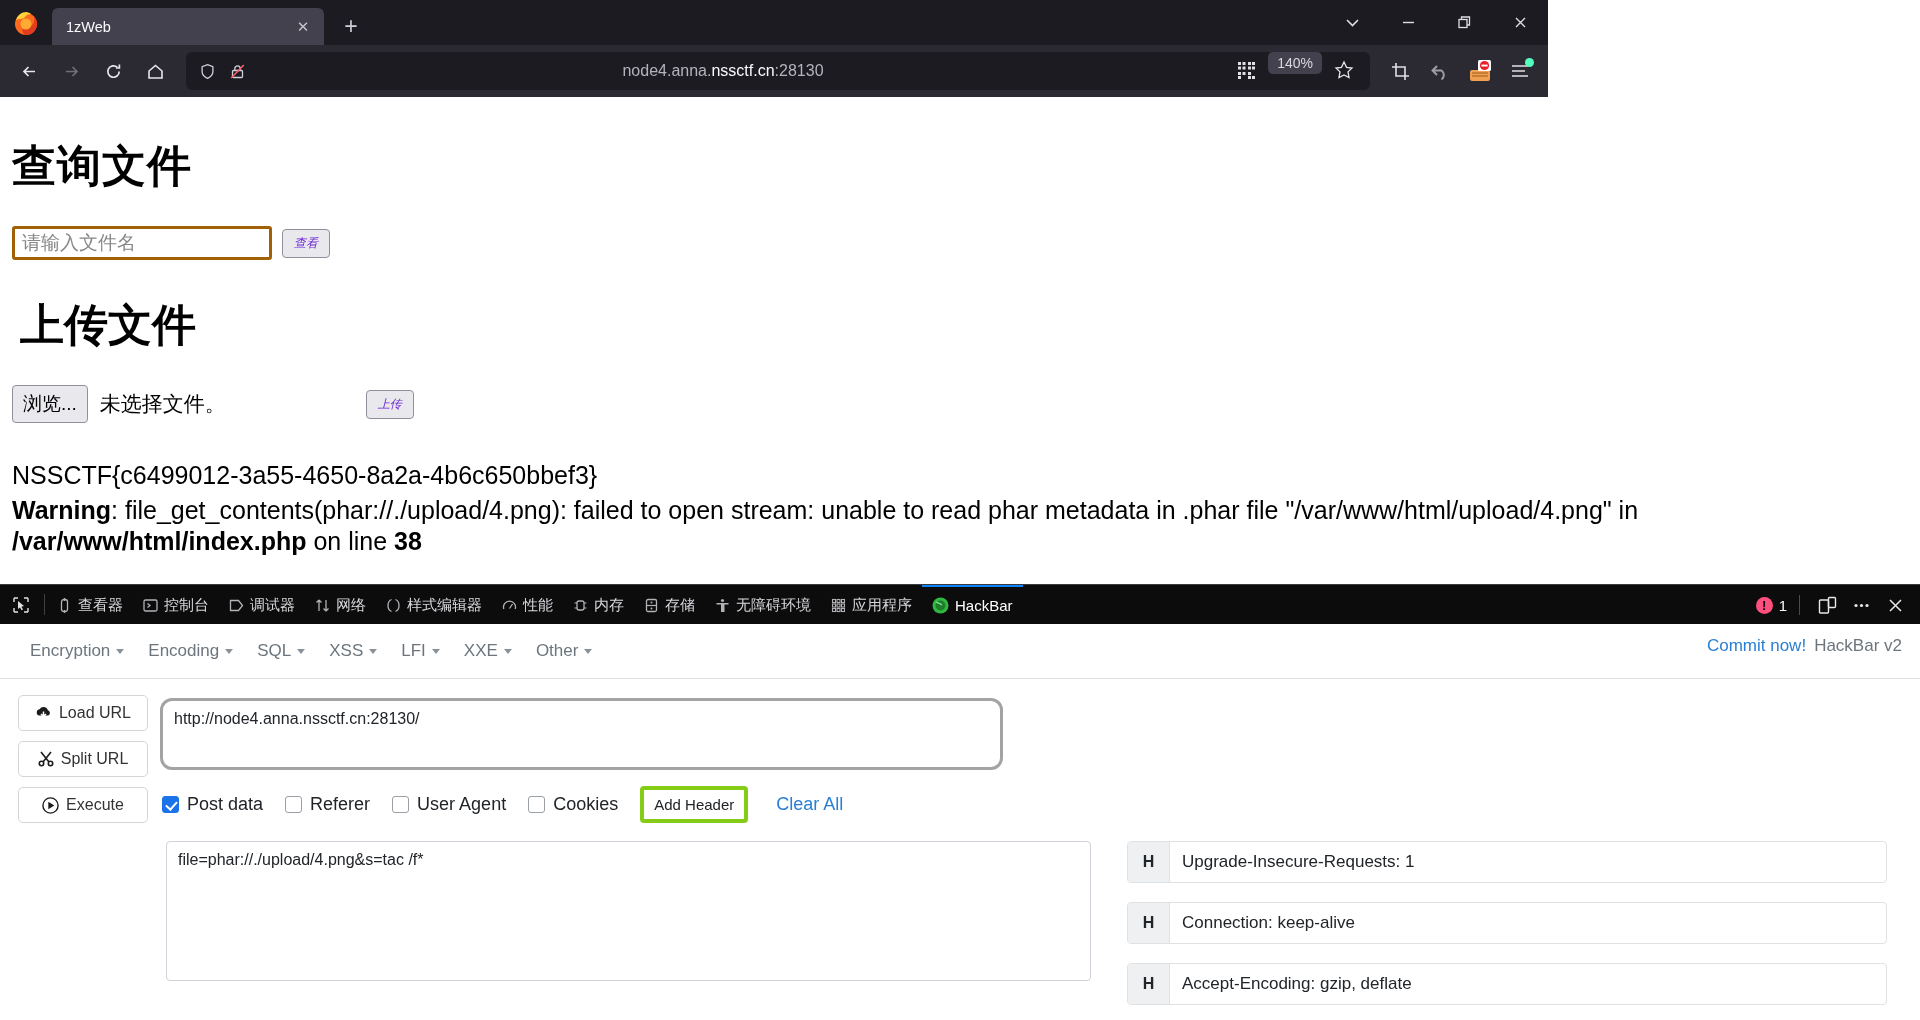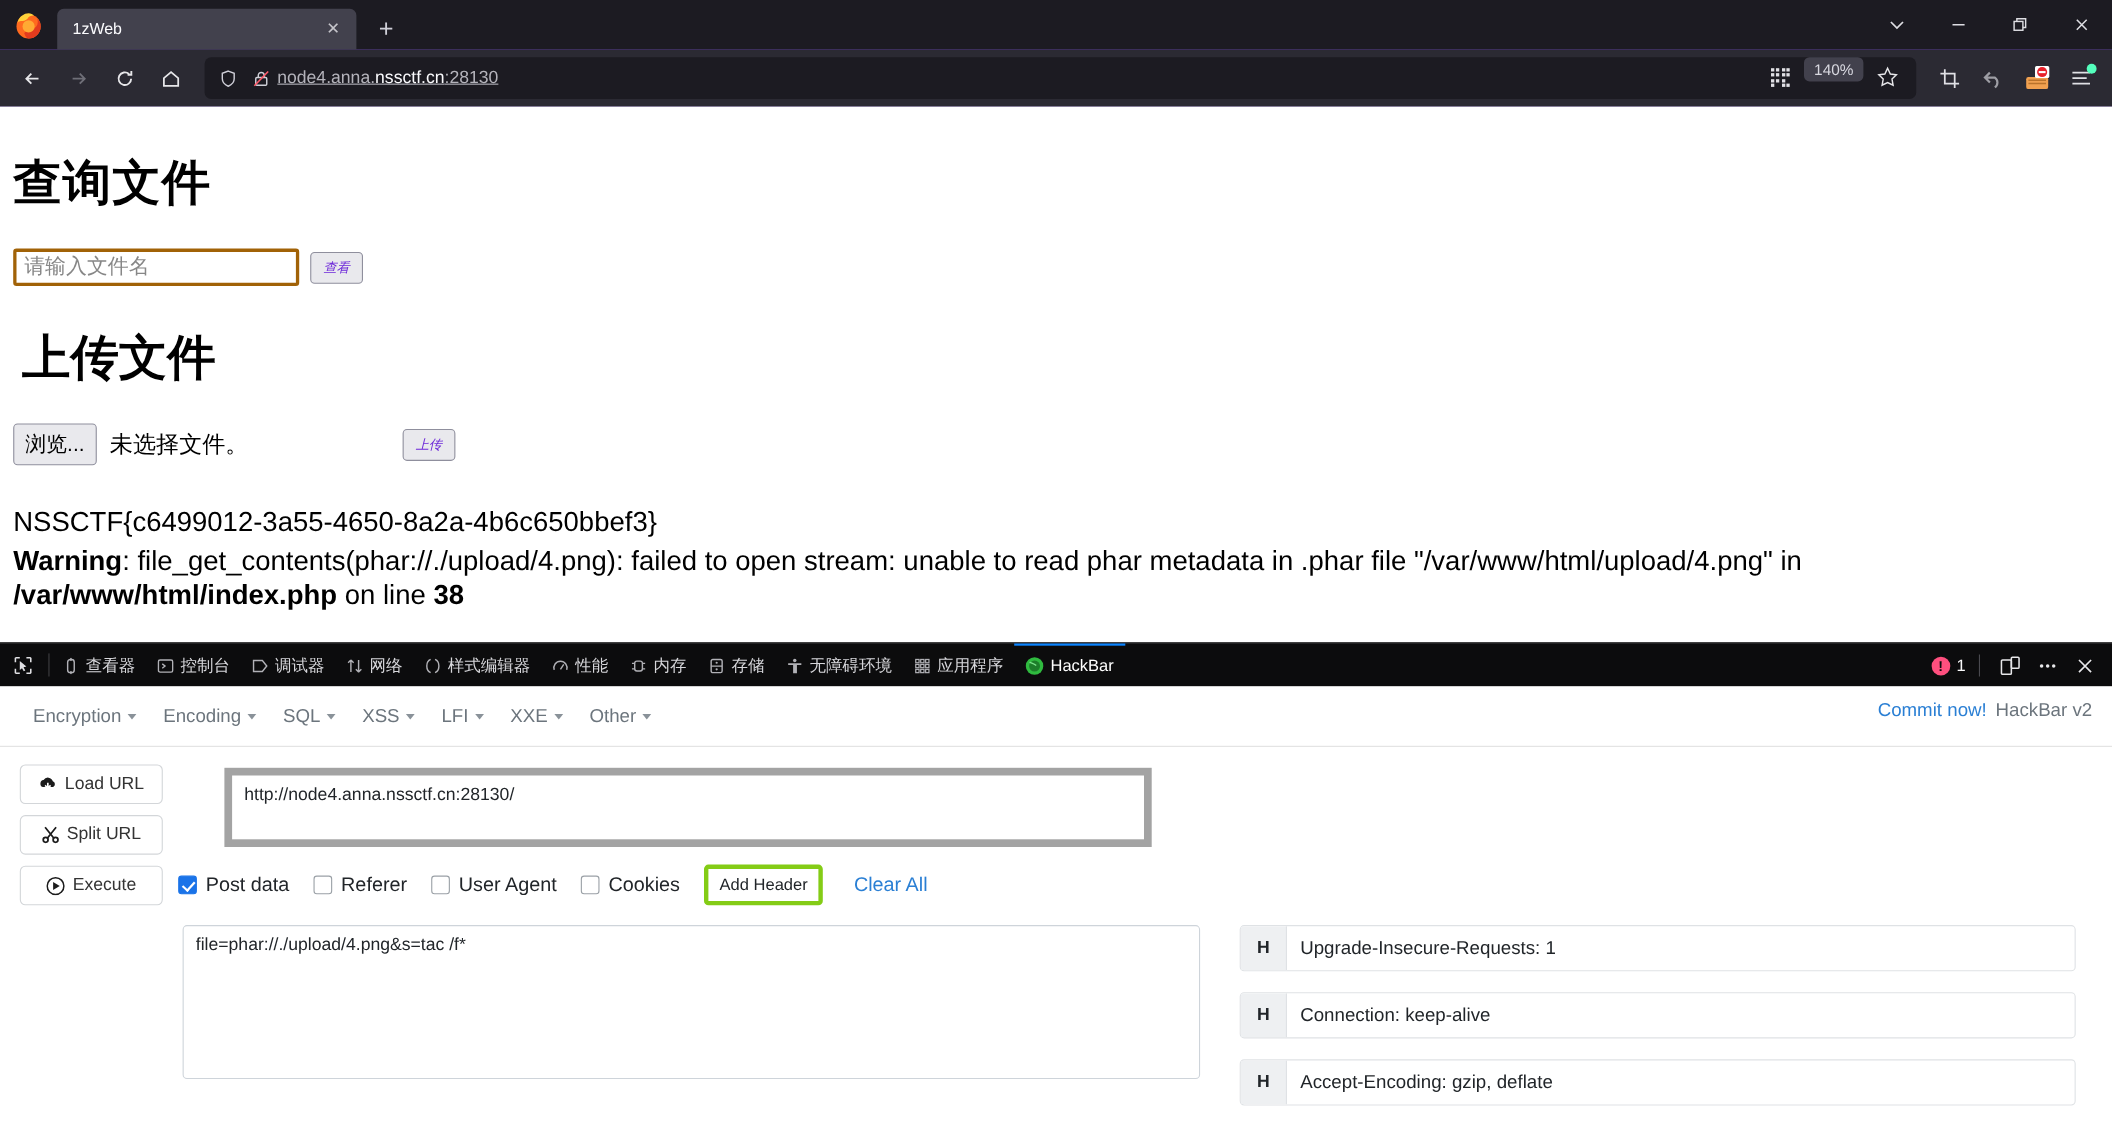--- a/index.html
+++ b/index.html
@@ -4,21 +4,21 @@
 <style>
   * { box-sizing: border-box; margin: 0; padding: 0; }
   html, body {
     width: 1920px; height: 1020px;
     overflow: hidden;
     font-family: "Liberation Sans", sans-serif;
     background: #fff;
   }
 
   
-  .browser { width: 1920px; background: #8b5cf6; }
+  .browser { width: 1548px; background: #701a75; border-radius: 22px; }
 
   .tabstrip {
     height: 45px; background: #1c1b22;
     display: flex; align-items: flex-end; padding-left: 8px;
     position: relative;
   }
   .fox-logo {
     width: 28px; height: 28px; margin: 0 12px 8px 4px;
     position: relative; flex: 0 0 auto;
   }
@@ -74,23 +74,22 @@
     display: flex; align-items: center; padding: 0 6px;
     position: relative;
   }
   .urlbar-ic {
     width: 30px; height: 30px;
     display: flex; align-items: center; justify-content: center;
     color: #cfcfd8; flex: 0 0 auto;
   }
   .urltext {
     flex: 1 1 auto; color: #b4b3bb; font-size: 16px;
-    white-space: nowrap; overflow: hidden;
+    text-align: center; white-space: nowrap; overflow: hidden;
     padding-right: 170px;
-    text-decoration: underline;
   }
   .urltext b { color: #fbfbfe; font-weight: 400; }
   .urlbar-right {
     position: absolute; right: 6px; top: 0; height: 38px;
     display: flex; align-items: flex-start; gap: 2px;
   }
   .zoom-pill {
     background: #42414d; color: #d8d8e0; font-size: 14px;
     border-radius: 5px; padding: 4px 9px; line-height: 1;
   }
@@ -210,26 +209,25 @@
   .hb-leftcol { width: 130px; display: flex; flex-direction: column; gap: 10px; }
   .hb-btn {
     height: 36px; border: 1px solid #d3d6d9; border-radius: 5px;
     background: #fff; color: #333; font-size: 16px;
     display: flex; align-items: center; justify-content: center; gap: 7px;
   }
   .hb-btn .bi { display: flex; align-items: center; color: #1b1b1b; }
 
   .hb-mid { flex: 1 1 auto; padding-left: 12px; }
   .ta-url {
-    width: 843px; height: 72px; border: 7px solid #a3a3a3;
-    border-radius: 0; font-size: 16px; color: #212529;
+    width: 843px; height: 72px; border: 3px solid #a3a3a3;
+    border-radius: 12px; font-size: 16px; color: #212529;
     padding: 9px 11px; resize: none; background: #fff;
     font-family: "Liberation Sans", sans-serif;
     display: block;
-    margin-left: 44px;
   }
   .opts-row {
     display: flex; align-items: center; gap: 0; margin: 16px 0 0 2px;
   }
   .opt { display: flex; align-items: center; gap: 8px; margin-right: 22px; }
   .cb {
     width: 17px; height: 17px; border: 1px solid #9aa0a6;
     border-radius: 3px; background: #fff; flex: 0 0 auto;
   }
   .cb.on {

